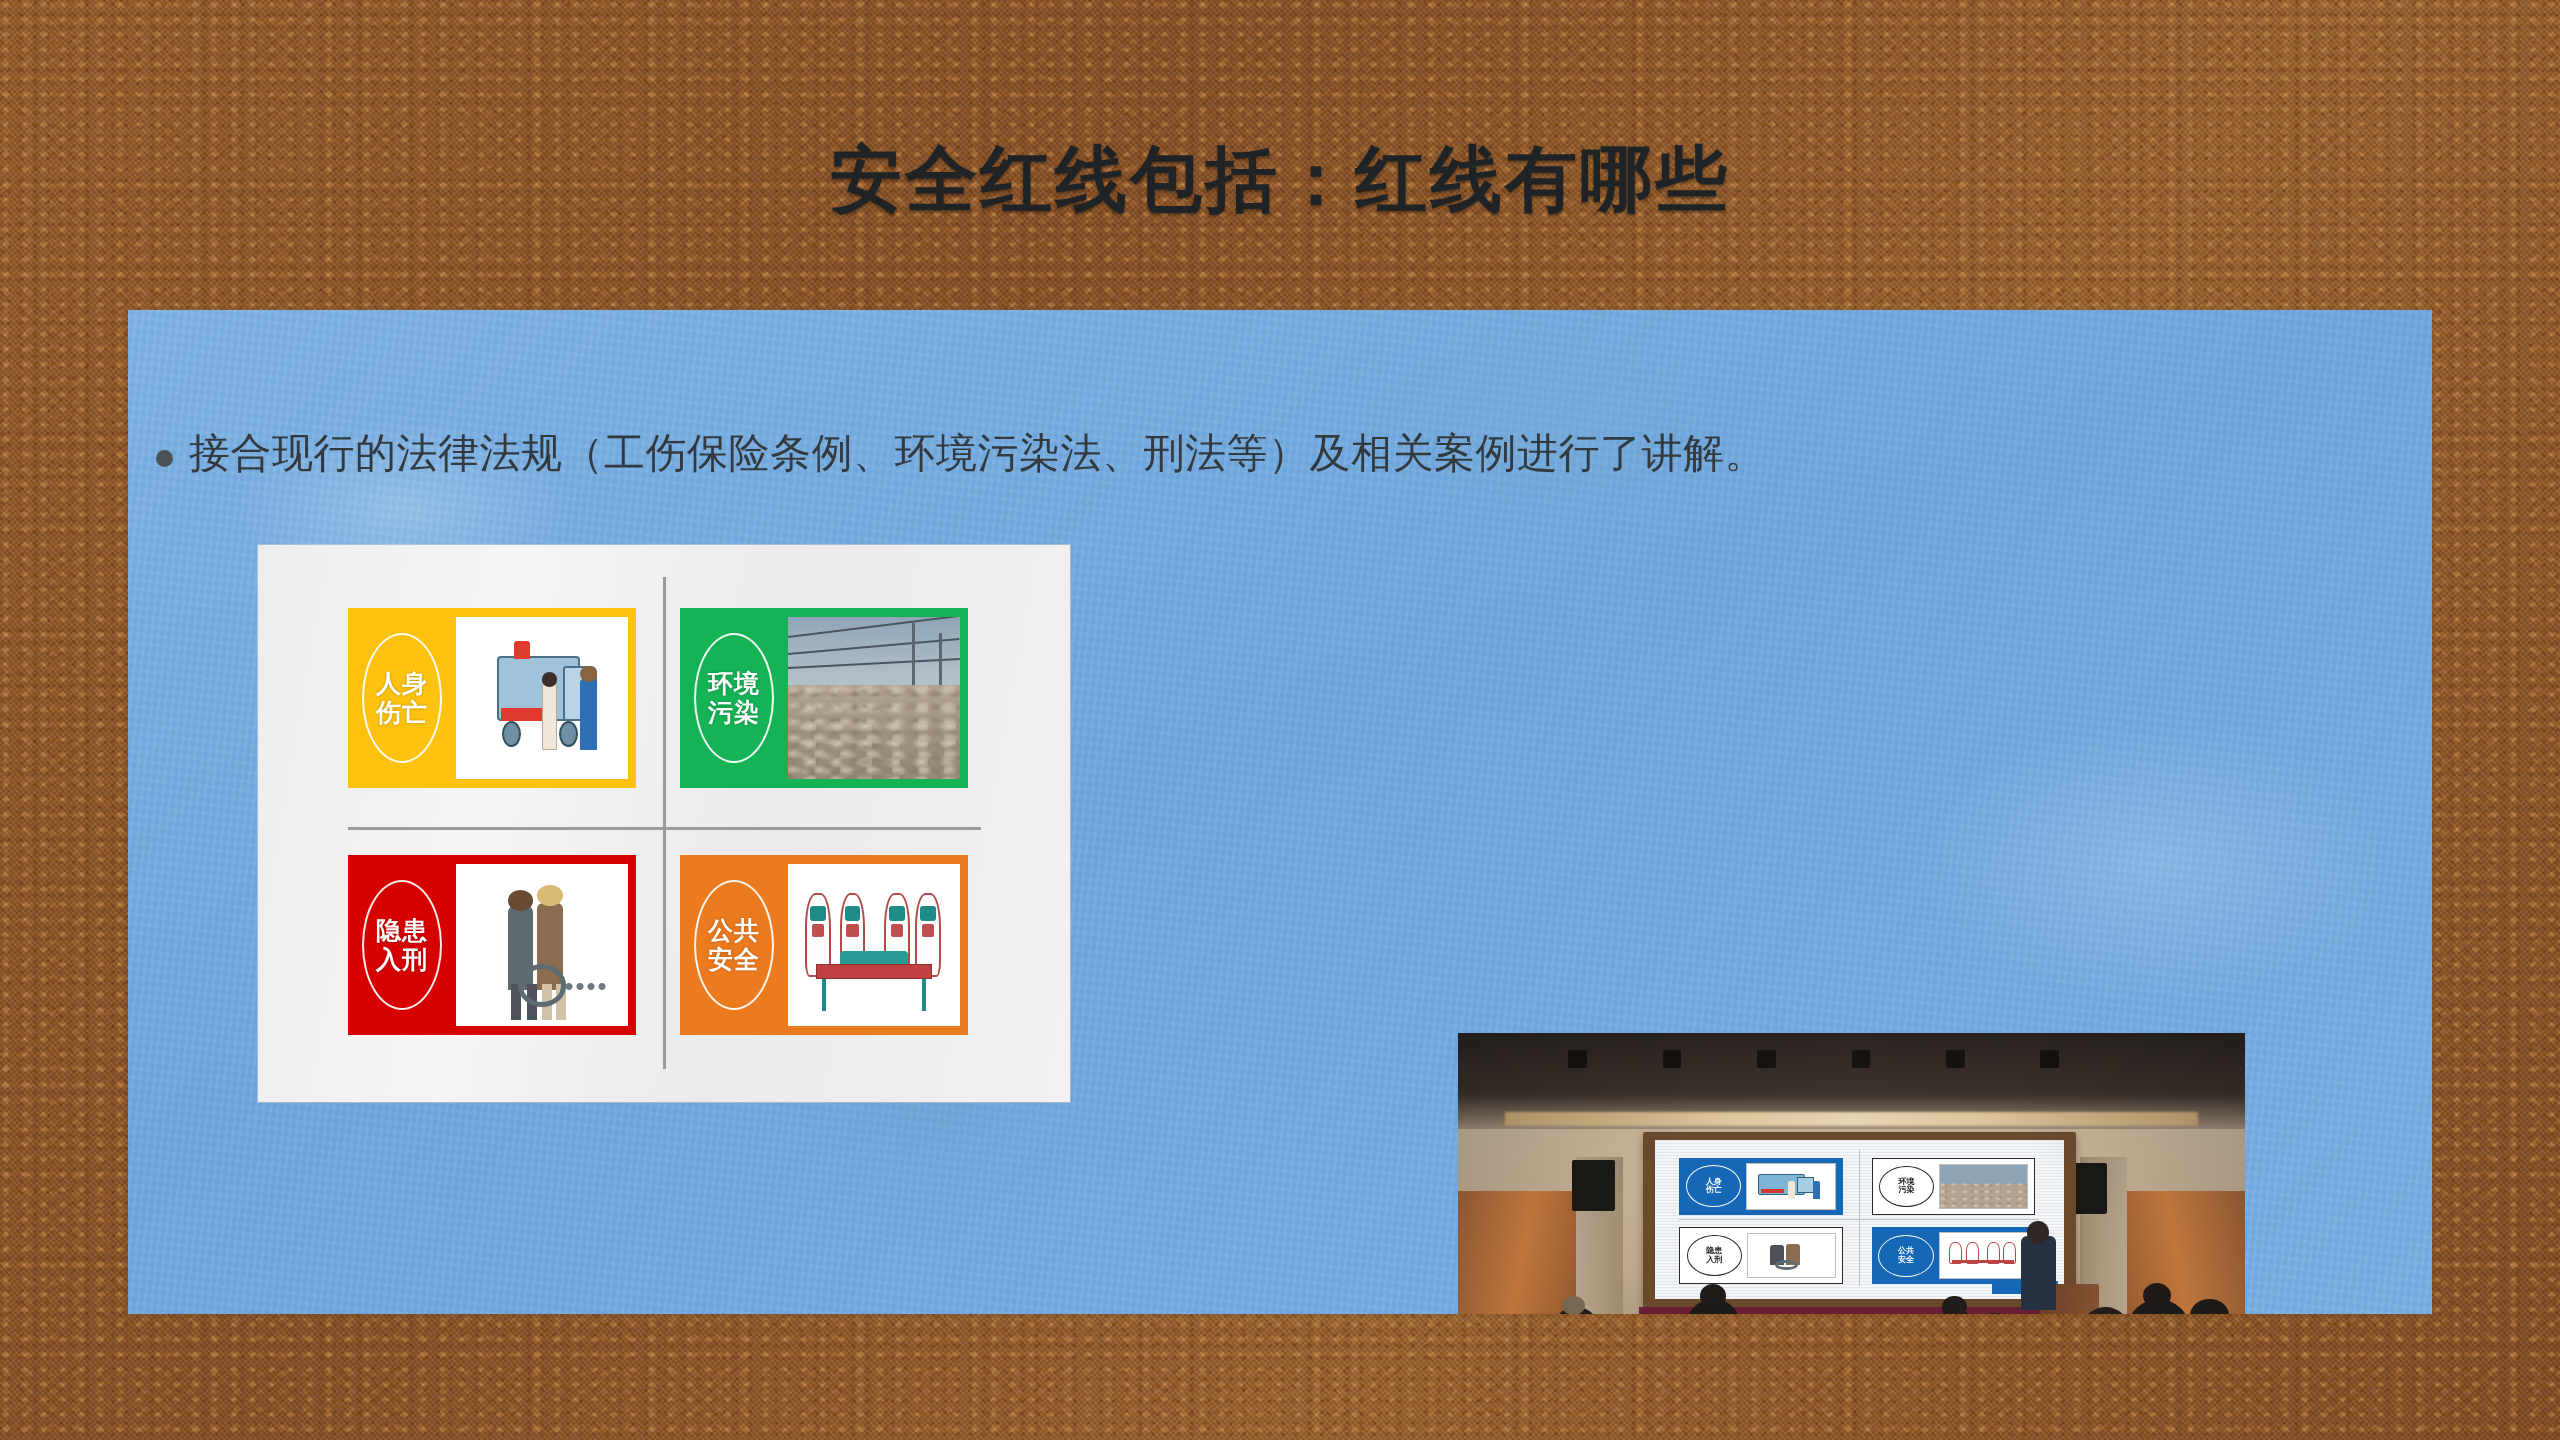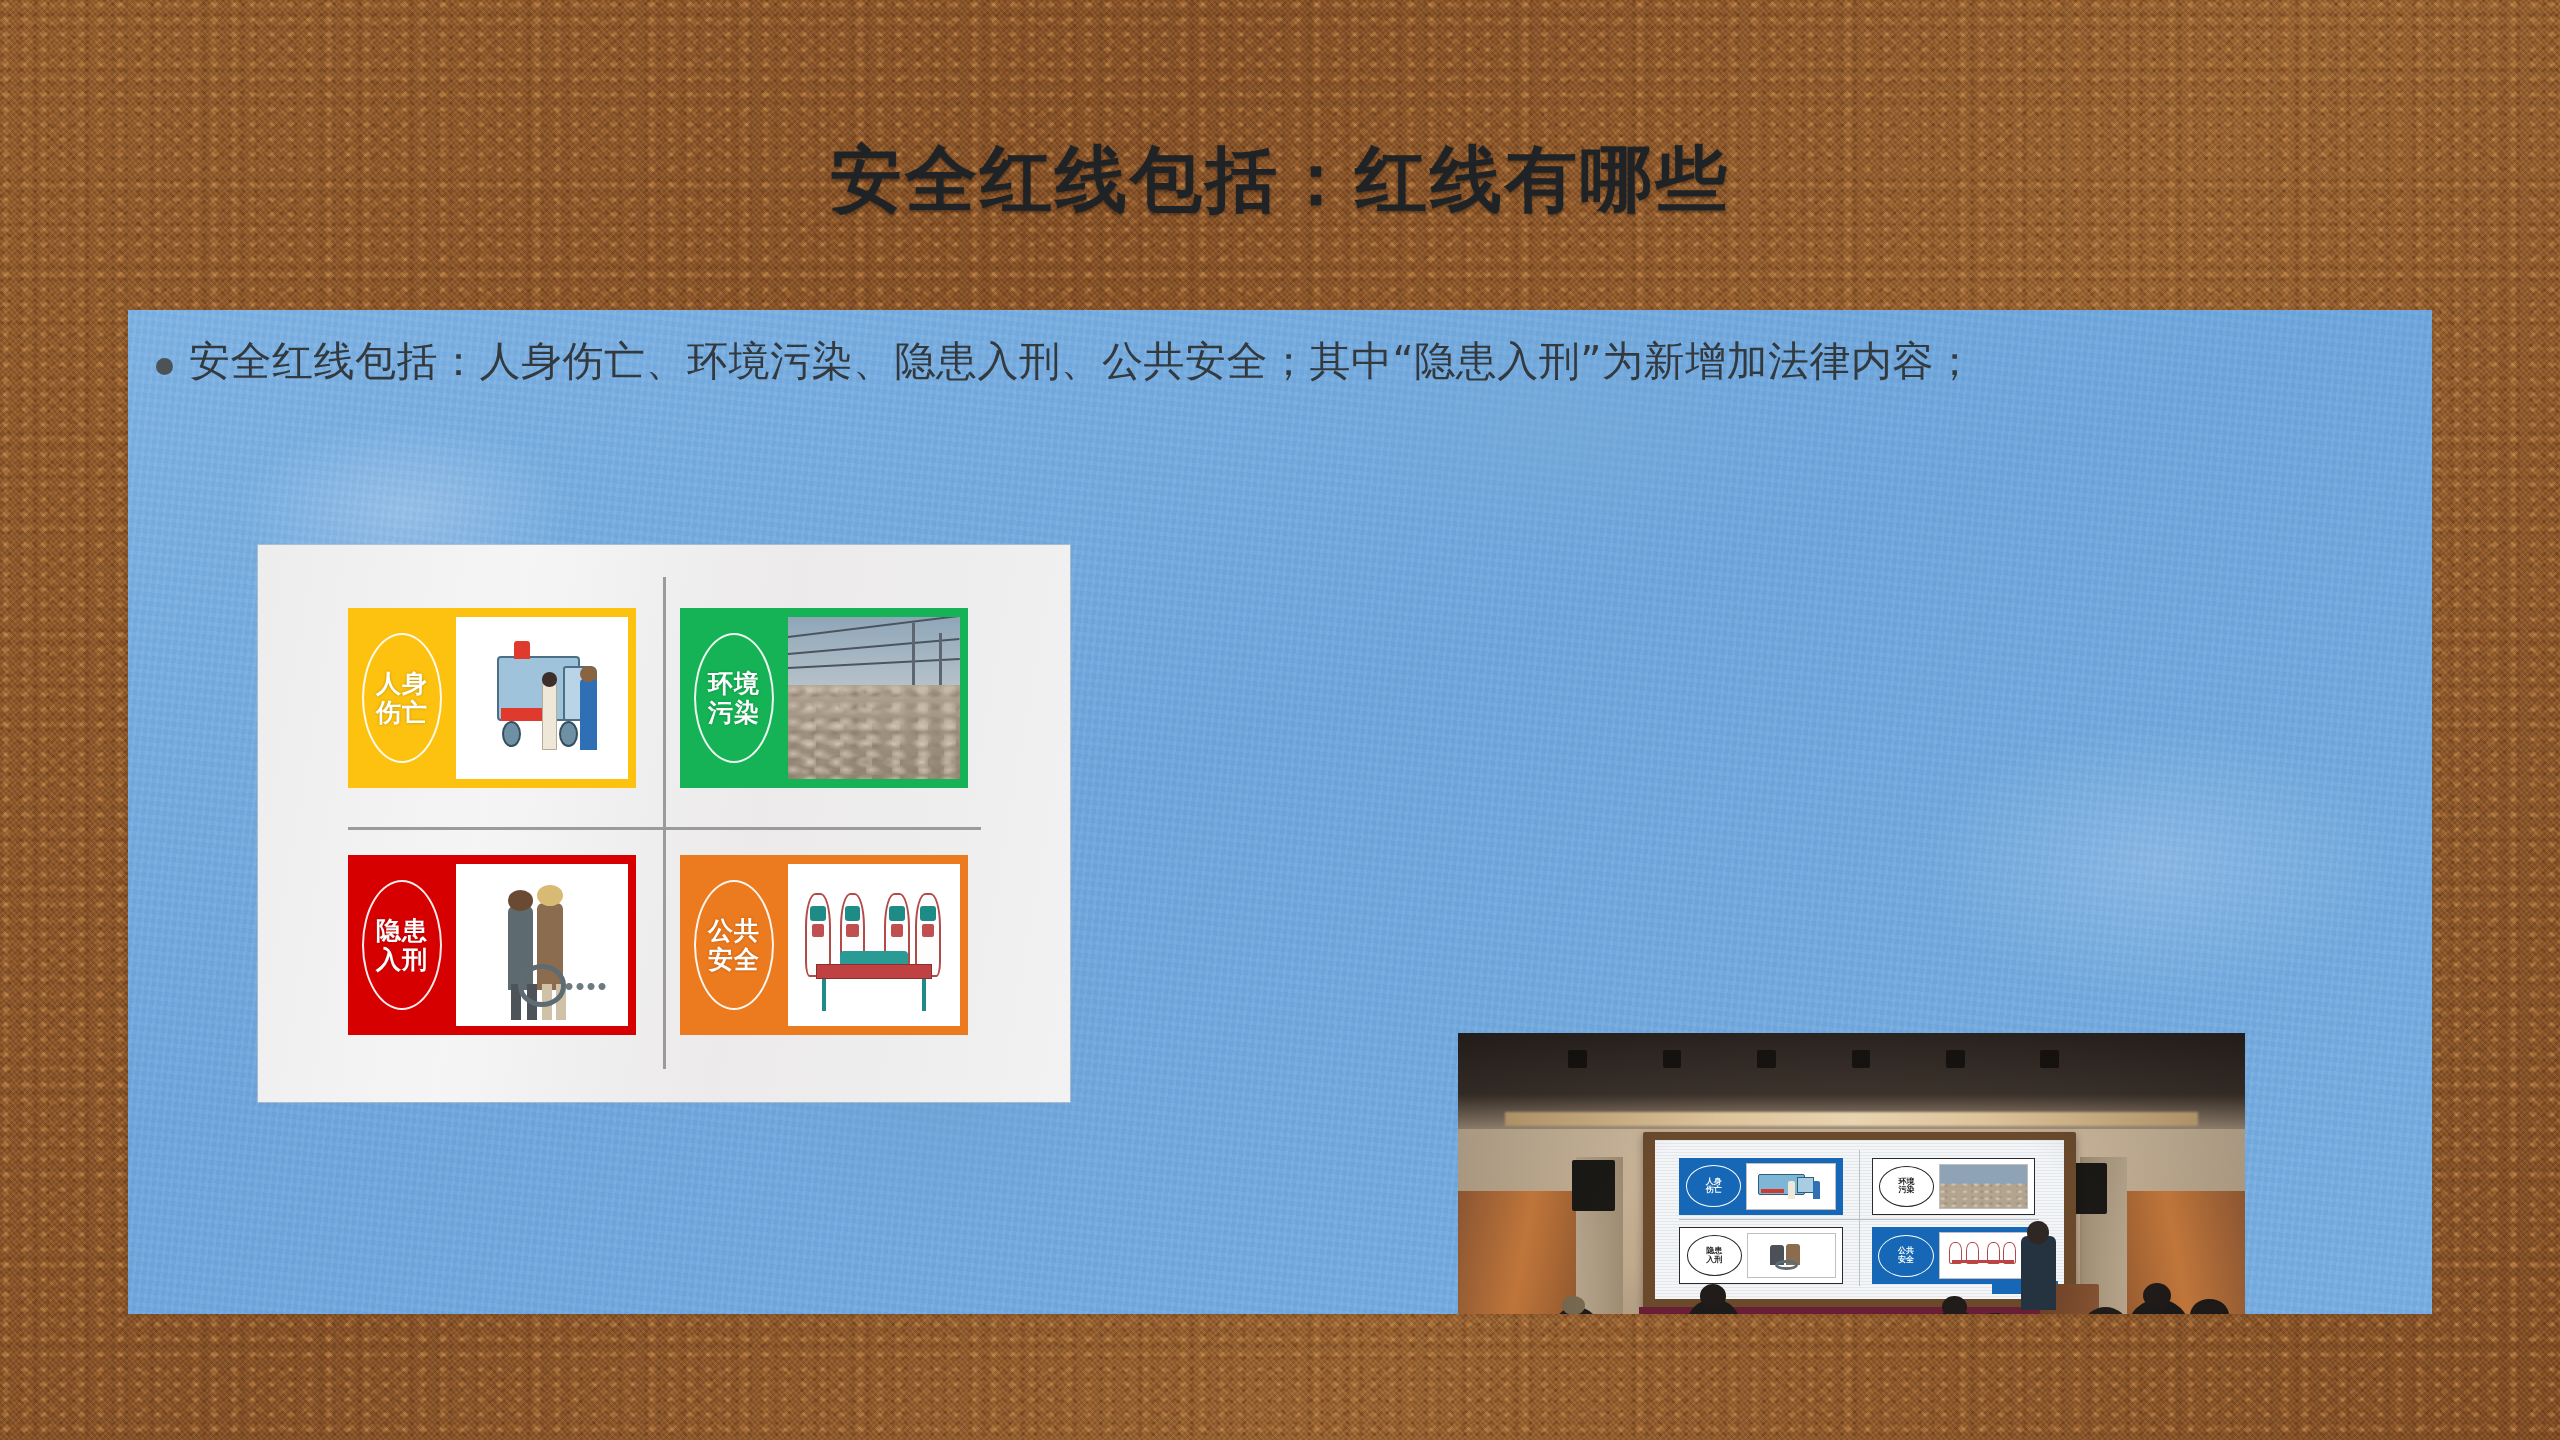--- a/index.html
+++ b/index.html
@@ -223,25 +223,25 @@
 </style>
 </head>
 <body>
 
 <div id="leather-bg"></div>
 
 <div id="page-title">安全红线包括：红线有哪些</div>
 
 <div id="content-panel">
 
-  <div id="bullet-1" class="bullet-row">
+
+  <div id="bullet-2" class="bullet-row">
     <span class="bullet-dot"></span>
-    <span class="bullet-text">安全红线包括：人身伤亡、环境污染、隐患入刑、公共安全；其中“隐患入刑”为新增加法律内容；</span>
+    <span class="bullet-text">接合现行的法律法规（工伤保险条例、环境污染法、刑法等）及相关案例进行了讲解。</span>
   </div>
-
 
   <div id="quad-figure">
     <div id="quad-inner">
       <div class="div-v"></div>
       <div class="div-h"></div>
 
       <div class="quad" id="quad-tl">
         <div class="quad-label">
           <div class="quad-oval">
             <span>人身</span>

